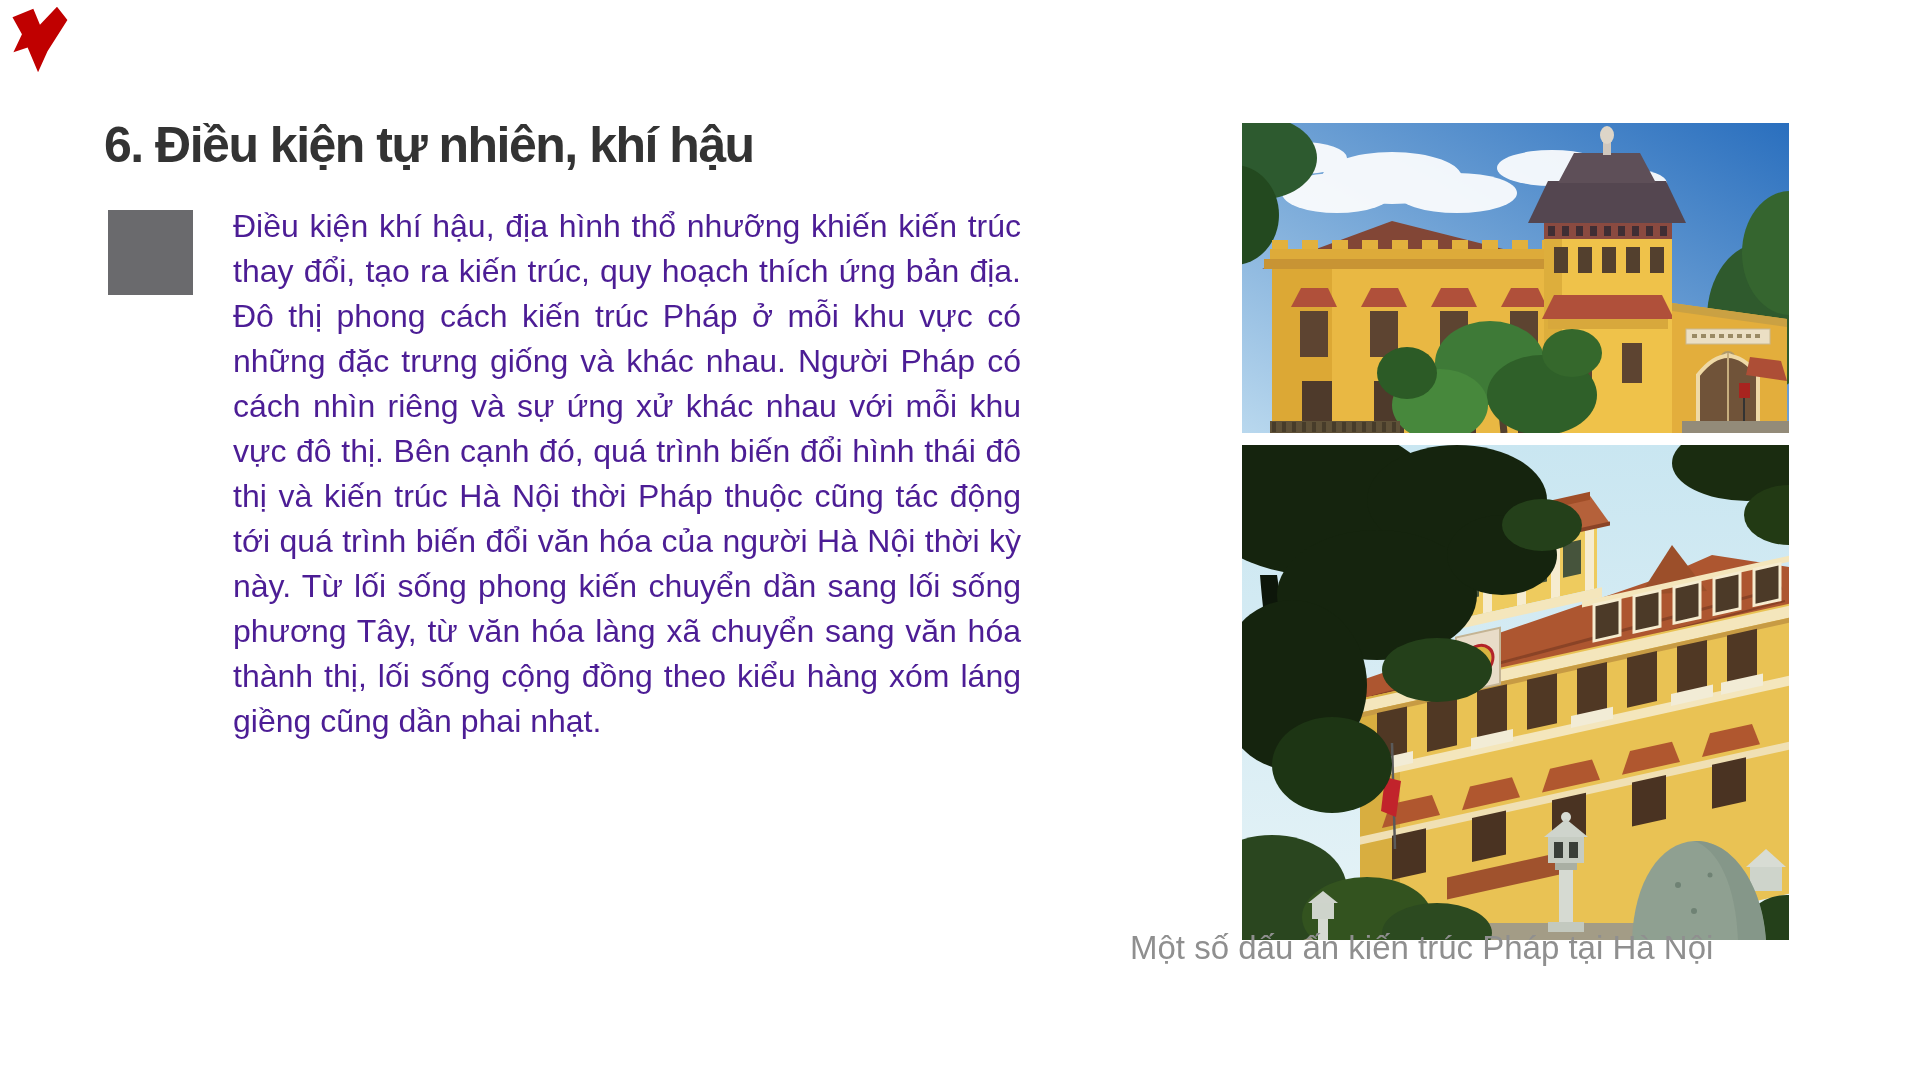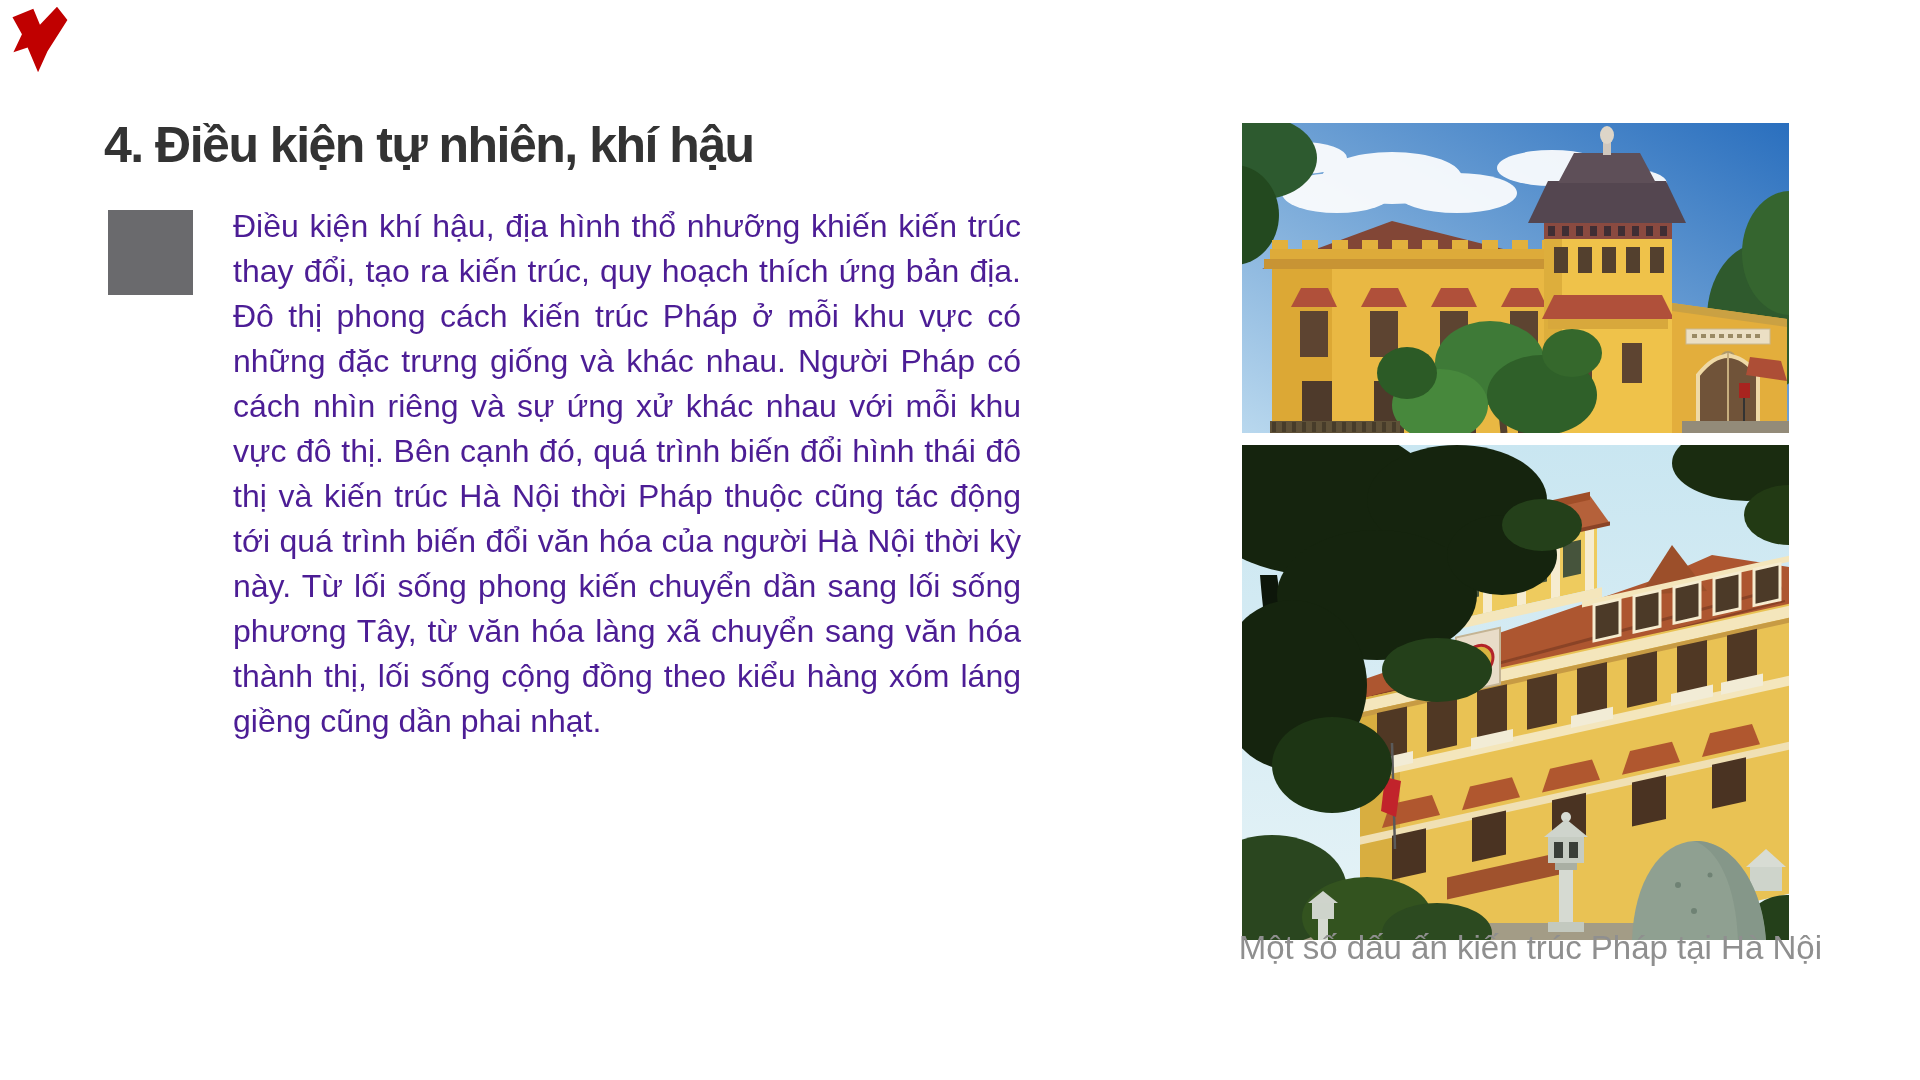--- a/index.html
+++ b/index.html
@@ -22,33 +22,33 @@
     font-size:32px;line-height:45px;color:#4c1d95;
     text-align:justify;text-justify:inter-word;
   }
   .photo{position:absolute;left:1202px;width:547px;overflow:hidden;}
   .photo svg{display:block;}
   .photo-top{top:107px;height:310px;}
   .photo-bottom{top:429px;height:495px;}
   .caption{
     position:absolute;left:1130px;top:928px;width:692px;margin:0;
     font-size:33px;font-weight:300;line-height:40px;color:#8f8f8f;
-    text-align:right;
+    text-align:left;
   }
 </style>
 </head>
 <body>
 
 <div class="stage">
 
   <svg class="corner-accent" viewBox="0 0 64 76" aria-hidden="true">
     <polygon points="4,14 26,5 33,22 51,3 62,17 41,50 31,72 20,46 5,51 14,32" fill="#c00000"></polygon>
   </svg>
 
-  <h1 class="title">4. Điều kiện tự nhiên, khí hậu</h1>
+  <h1 class="title">6. Điều kiện tự nhiên, khí hậu</h1>
 
   <div class="bullet-square"></div>
 
   <p class="body-text">Điều kiện khí hậu, địa hình thổ nhưỡng khiến kiến trúc thay đổi, tạo ra kiến trúc, quy hoạch thích ứng bản địa. Đô thị phong cách kiến trúc Pháp ở mỗi khu vực có những đặc trưng giống và khác nhau. Người Pháp có cách nhìn riêng và sự ứng xử khác nhau với mỗi khu vực đô thị. Bên cạnh đó, quá trình biến đổi hình thái đô thị và kiến trúc Hà Nội thời Pháp thuộc cũng tác động tới quá trình biến đổi văn hóa của người Hà Nội thời kỳ này. Từ lối sống phong kiến chuyển dần sang lối sống phương Tây, từ văn hóa làng xã chuyển sang văn hóa thành thị, lối sống cộng đồng theo kiểu hàng xóm láng giềng cũng dần phai nhạt.</p>
 
   <figure class="photo photo-top" role="img" aria-label="Yellow colonial building with tiered dark tower roof, red window awnings, green trees and blue cloudy sky">
     <svg viewBox="0 0 547 310" width="547" height="310">
       <defs>
         <linearGradient id="skyA" x1="1" y1="0" x2="0" y2="1">
           <stop offset="0" stop-color="#2a6fbe"></stop>

